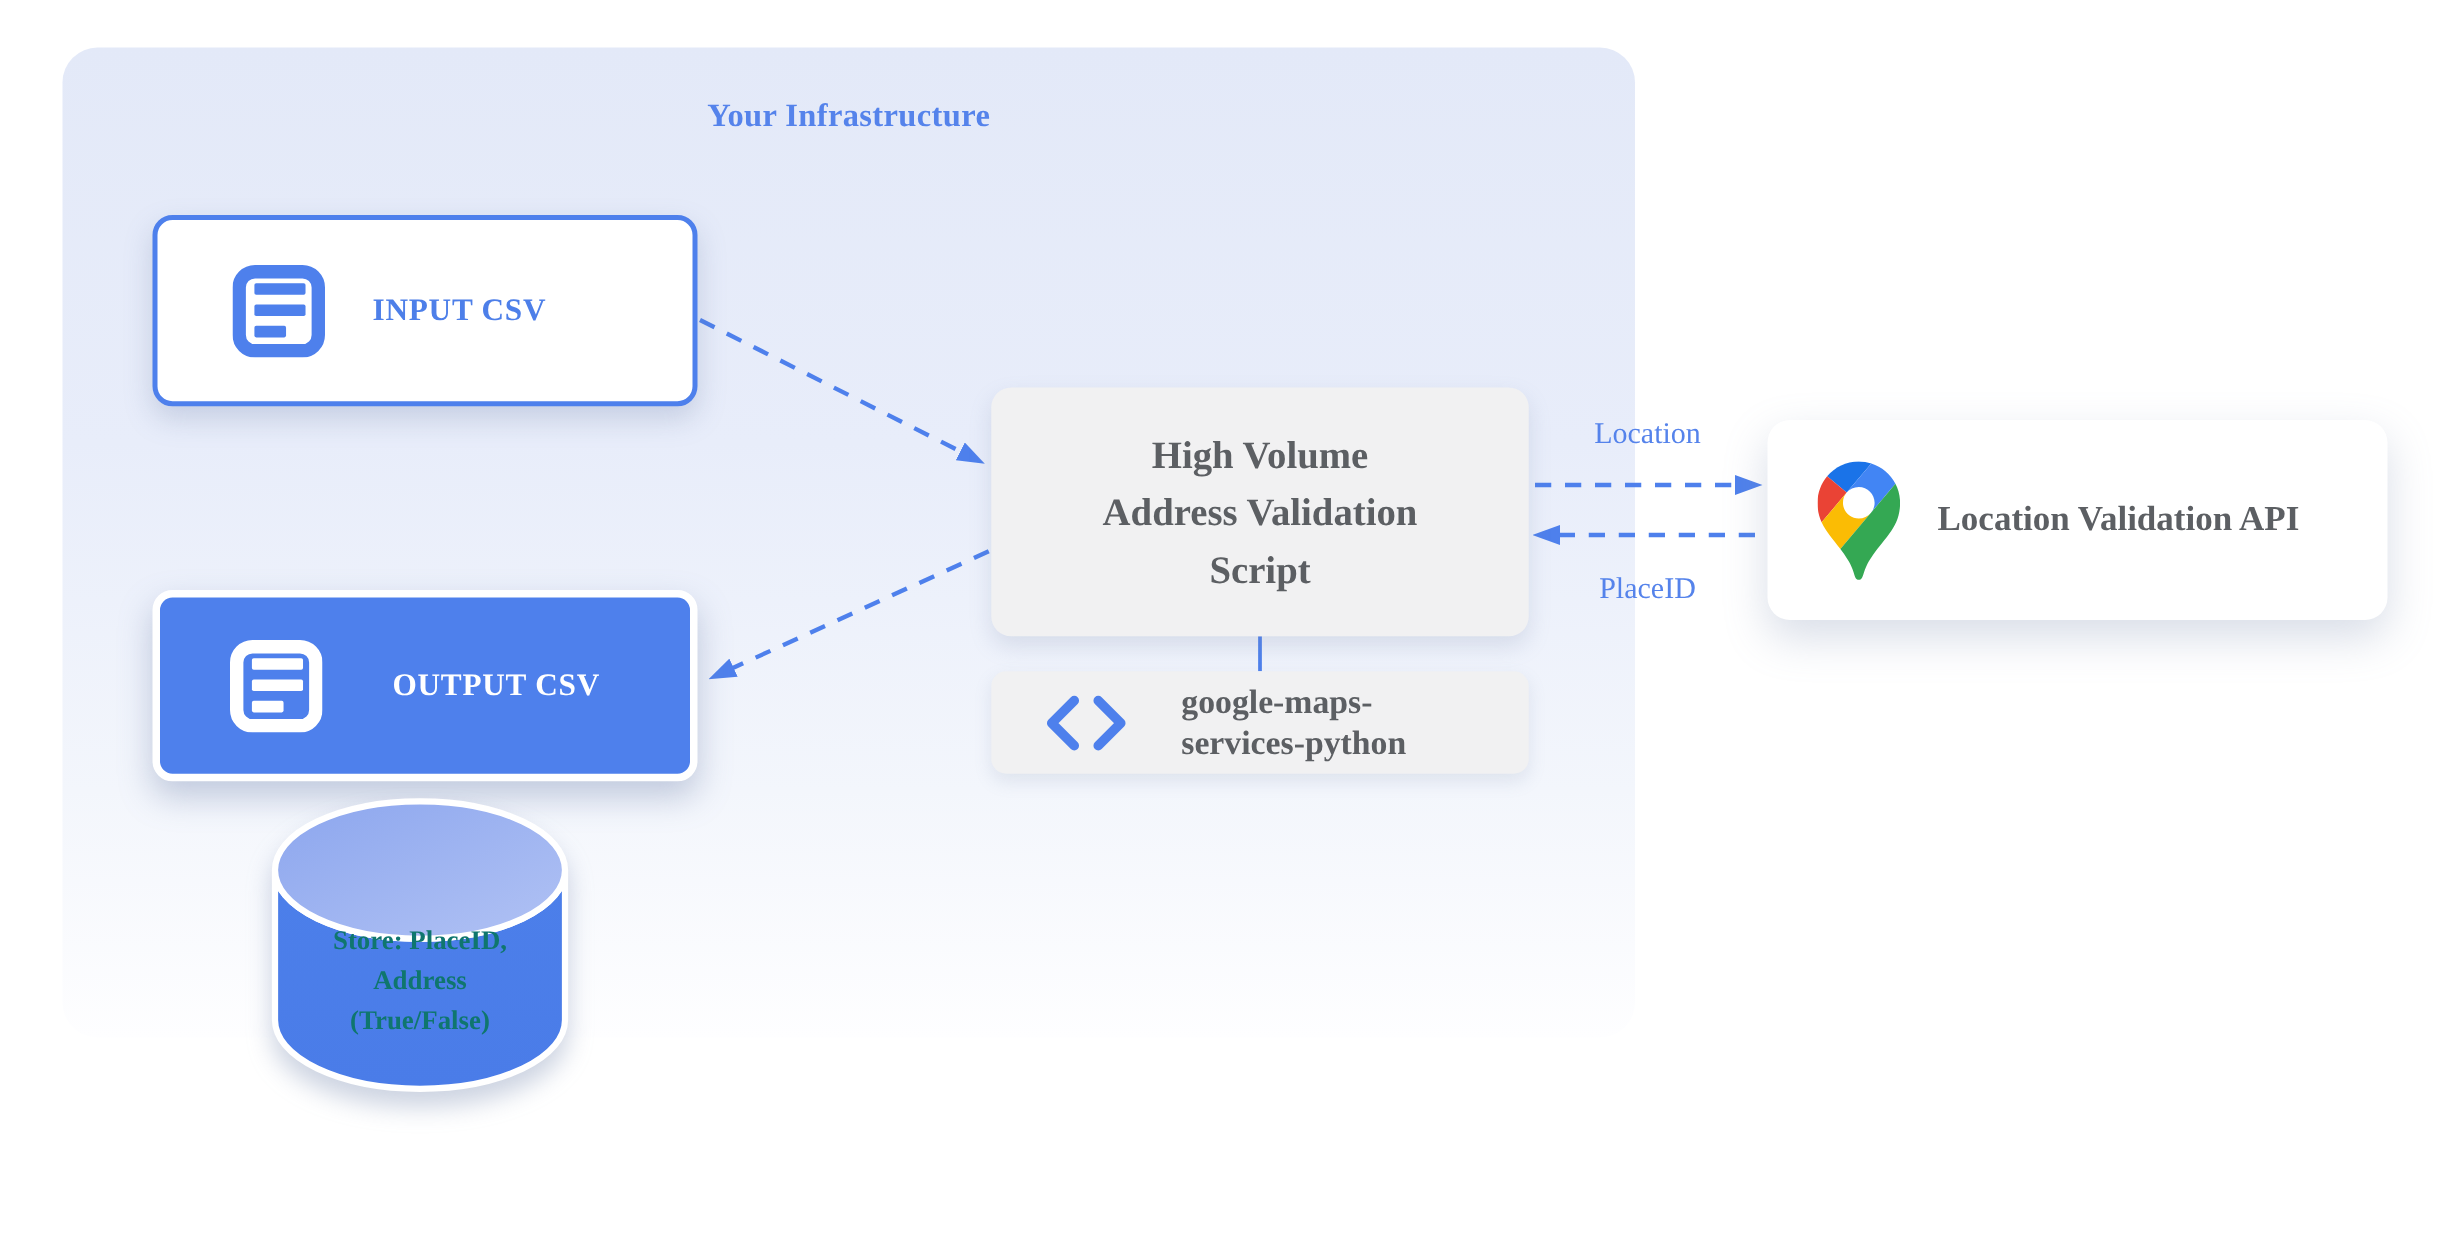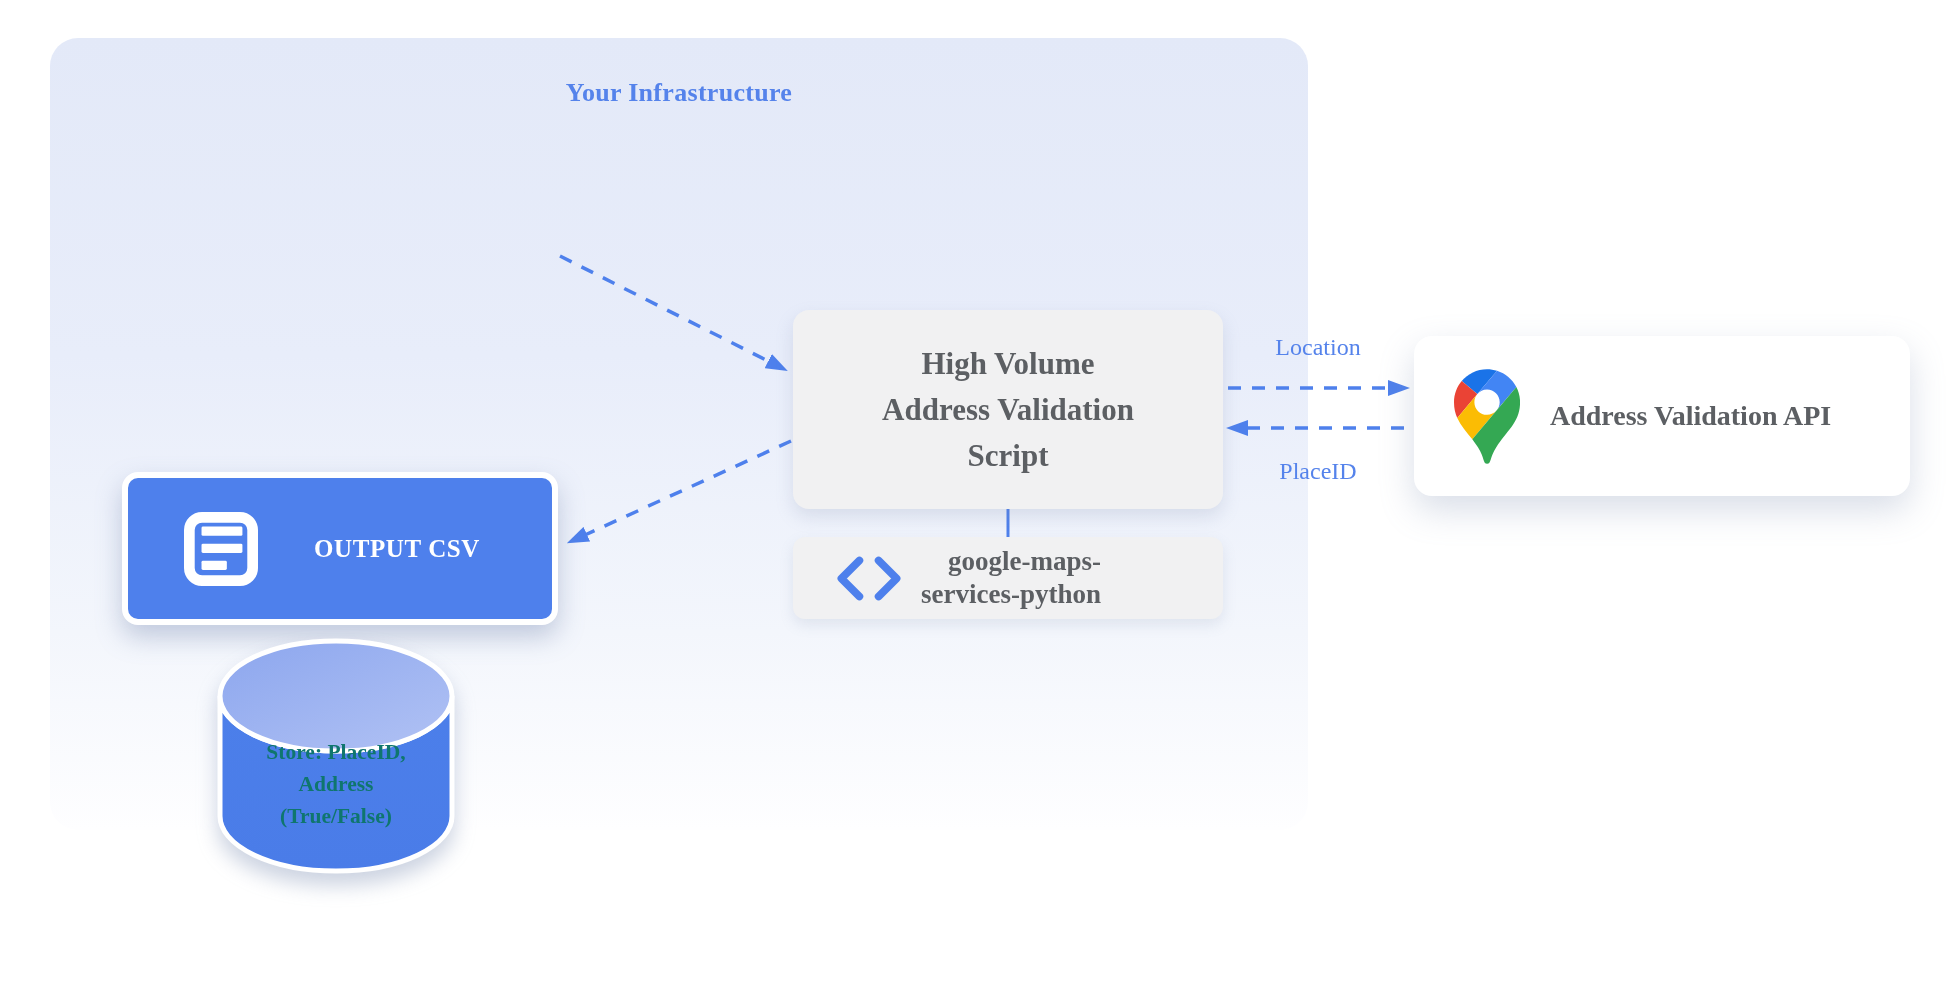--- a/index.html
+++ b/index.html
@@ -41,21 +41,21 @@
     background:#f1f1f2; border-radius:16px;
     box-shadow:0 8px 18px rgba(120,135,170,.20);
     flex-direction:column; justify-content:center;
   }
   .script-box .line { font-size:31px; font-weight:700; color:#5c5f63; line-height:46px; text-align:center; }
   
   .library-box {
     left:793px; top:537px; width:430px; height:82px;
     background:#f1f1f2; border-radius:12px;
     box-shadow:0 6px 14px rgba(120,135,170,.16);
-    padding-left:40px; gap:16px;text-align:right;
+    padding-left:40px; gap:40px;
   }
   .library-box .lib-lines { font-size:27px; font-weight:700; color:#5c5f63; line-height:33px; }
   
   .api-box {
     left:1414px; top:336px; width:496px; height:160px;
     background:#ffffff; border-radius:18px;
     box-shadow:0 14px 34px rgba(130,145,180,.30);
     padding-left:40px; gap:30px;
   }
   .api-box .api-label { font-size:28px; font-weight:700; color:#5c5f63; }
@@ -94,20 +94,31 @@
         <path d="M0,0 L22,8 L0,16 Z" fill="#4e80ec"></path>
       </marker>
     </defs>
     <path d="M560,256 L770,362" stroke="#4e80ec" stroke-width="3.5" stroke-dasharray="13 11" fill="none" marker-end="url(#arw)"></path>
     <path d="M791,441 L585,535" stroke="#4e80ec" stroke-width="3.5" stroke-dasharray="13 11" fill="none" marker-end="url(#arw)"></path>
     <path d="M1228,388 L1390,388" stroke="#4e80ec" stroke-width="3.5" stroke-dasharray="13 11" fill="none" marker-end="url(#arw)"></path>
     <path d="M1404,428 L1246,428" stroke="#4e80ec" stroke-width="3.5" stroke-dasharray="13 11" fill="none" marker-end="url(#arw)"></path>
     <path d="M1008,509 L1008,537" stroke="#4e80ec" stroke-width="3" fill="none"></path>
   </svg>
 
+  <div class="node input-csv">
+    <span class="icon">
+      <svg viewBox="0 0 76 76" width="74" height="74" fill="none">
+        <rect x="5.5" y="5.5" width="65" height="65" rx="13" stroke="currentColor" stroke-width="11"></rect>
+        <rect x="18" y="15" width="42" height="9.5" rx="1.5" fill="currentColor"></rect>
+        <rect x="18" y="32.5" width="42" height="9.5" rx="1.5" fill="currentColor"></rect>
+        <rect x="18" y="50" width="26" height="9.5" rx="1.5" fill="currentColor"></rect>
+      </svg>
+    </span>
+    <span class="csv-label">INPUT CSV</span>
+  </div>
 
   <div class="node output-csv">
     <span class="icon">
       <svg viewBox="0 0 76 76" width="74" height="74" fill="none">
         <rect x="5.5" y="5.5" width="65" height="65" rx="13" stroke="currentColor" stroke-width="11"></rect>
         <rect x="18" y="15" width="42" height="9.5" rx="1.5" fill="currentColor"></rect>
         <rect x="18" y="32.5" width="42" height="9.5" rx="1.5" fill="currentColor"></rect>
         <rect x="18" y="50" width="26" height="9.5" rx="1.5" fill="currentColor"></rect>
       </svg>
     </span>
@@ -136,21 +147,21 @@
   <div class="node api-box">
     <span class="icon">
       <svg viewBox="0 0 92.3 132.3" width="66" height="95">
         <path fill="#1a73e8" d="M60.2 2.2C55.8.8 51 0 46.1 0 32 0 19.3 6.4 10.8 16.5l21.8 18.3L60.2 2.2z"></path>
         <path fill="#ea4335" d="M10.8 16.5C4.1 24.5 0 34.9 0 46.1c0 8.7 1.7 15.7 4.6 22l28-33.3-21.8-18.3z"></path>
         <path fill="#4285f4" d="M46.2 28.5c9.8 0 17.7 7.9 17.7 17.7 0 4.3-1.6 8.3-4.2 11.4 0 0 13.9-16.6 27.5-32.7-5.6-10.8-15.3-19-27-22.7L32.6 34.8c3.3-3.8 8.1-6.3 13.6-6.3"></path>
         <path fill="#fbbc04" d="M46.2 63.8c-9.8 0-17.7-7.9-17.7-17.7 0-4.3 1.5-8.3 4.1-11.3l-28 33.3c4.8 10.6 12.8 19.2 21 29.9l34.1-40.5c-3.3 3.9-8.1 6.3-13.5 6.3"></path>
         <path fill="#34a853" d="M59.1 109.2c15.4-24.1 33.3-35 33.3-63 0-7.7-1.9-14.9-5.2-21.3L25.6 98c2.6 3.4 5.3 7.3 7.9 11.3 9.4 14.5 6.8 23.1 12.8 23.1s3.4-8.7 12.8-23.2"></path>
       </svg>
     </span>
-    <span class="api-label">Address Validation API</span>
+    <span class="api-label">Location Validation API</span>
   </div>
 
   <div class="edge-label location-label">Location</div>
   <div class="edge-label placeid-label">PlaceID</div>
 
   <div class="cylinder-wrap">
     <svg viewBox="0 0 244 246" width="244" height="246">
       <defs>
         <linearGradient id="cylTop" x1="0" y1="0" x2="1" y2="1">
           <stop offset="0" stop-color="#8ca6ee"></stop>

